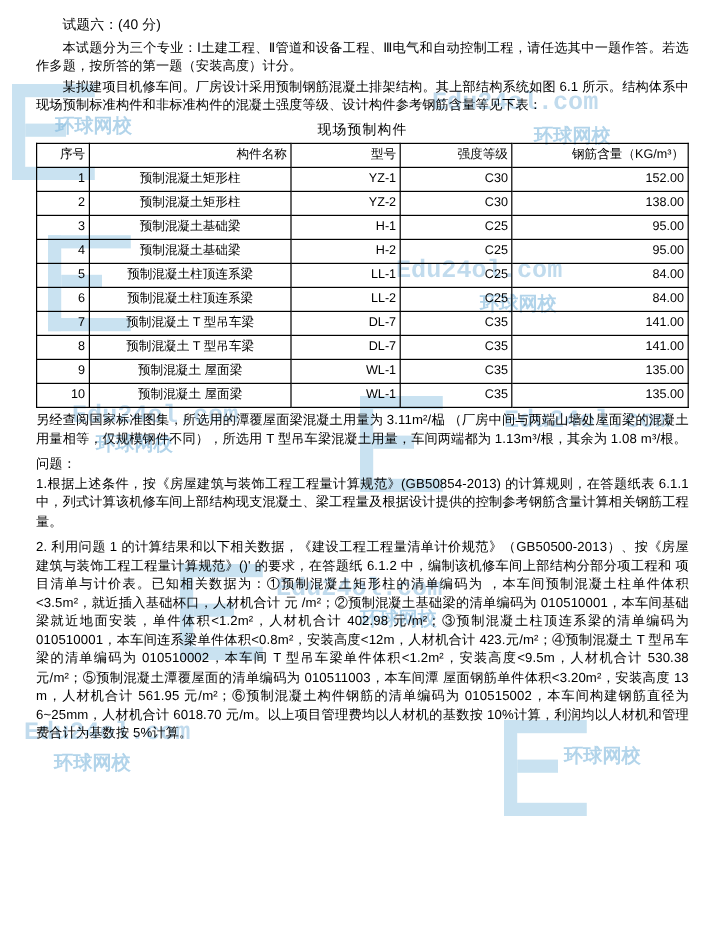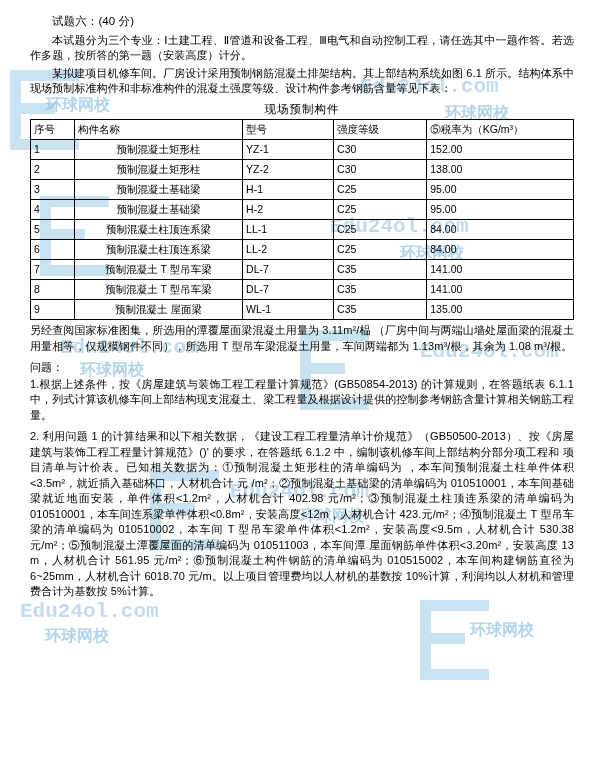--- a/index.html
+++ b/index.html
@@ -58,21 +58,21 @@
     width: 100%;
     font-size: 10.5px;
     margin: 0 auto 3px auto;
     background: transparent;
   }
   table.data th, table.data td {
     border: 1px solid #000;
     padding: 1px 3px;
     height: 17px;
     line-height: 15px;
-    text-align: left;
+    text-align: right;
     font-weight: normal;
     white-space: nowrap;
   }
   table.data th {
     font-weight: normal;
   }
   table.data td.name {
     text-align: center;
   }
   .col-no { width: 34px; }
@@ -196,21 +196,21 @@
 
     <p class="tbl-caption">现场预制构件</p>
 
     <table class="data">
       <thead>
         <tr>
           <th class="col-no">序号</th>
           <th class="col-name">构件名称</th>
           <th class="col-model">型号</th>
           <th class="col-grade">强度等级</th>
-          <th class="col-steel">⑤税率为（KG/m³）</th>
+          <th class="col-steel">钢筋含量（KG/m³）</th>
         </tr>
       </thead>
       <tbody>
         <tr>
           <td>1</td>
           <td class="name">预制混凝土矩形柱</td>
           <td>YZ-1</td>
           <td>C30</td>
           <td>152.00</td>
         </tr>
@@ -263,20 +263,27 @@
           <td>C35</td>
           <td>141.00</td>
         </tr>
         <tr>
           <td>9</td>
           <td class="name">预制混凝土   屋面梁</td>
           <td>WL-1</td>
           <td>C35</td>
           <td>135.00</td>
         </tr>
+        <tr>
+          <td>10</td>
+          <td class="name">预制混凝土   屋面梁</td>
+          <td>WL-1</td>
+          <td>C35</td>
+          <td>135.00</td>
+        </tr>
       </tbody>
     </table>
 
     <p>另经查阅国家标准图集，所选用的潭覆屋面梁混凝土用量为 3.11m²/榀 （厂房中间与两端山墙处屋面梁的混凝土用量相等，仅规模钢件不同），所选用 T 型吊车梁混凝土用量，车间两端都为 1.13m³/根，其余为 1.08 m³/根。</p>
 
     <p class="q-label spaced">问题：</p>
     <p>1.根据上述条件，按《房屋建筑与装饰工程工程量计算规范》(GB50854-2013) 的计算规则，在答题纸表 6.1.1 中，列式计算该机修车间上部结构现支混凝土、梁工程量及根据设计提供的控制参考钢筋含量计算相关钢筋工程量。</p>
     <p class="spaced">2. 利用问题 1 的计算结果和以下相关数据，《建设工程工程量清单计价规范》（GB50500-2013）、按《房屋建筑与装饰工程工程量计算规范》()' 的要求，在答题纸 6.1.2 中，编制该机修车间上部结构分部分项工程和      项目清单与计价表。已知相关数据为：①预制混凝土矩形柱的清单编码为            ，本车间预制混凝土柱单件体积&lt;3.5m²，就近插入基础杯口，人材机合计          元 /m²；②预制混凝土基础梁的清单编码为 010510001，本车间基础梁就近地面安装，单件体积&lt;1.2m²，人材机合计 402.98 元/m²；③预制混凝土柱顶连系梁的清单编码为 010510001，本车间连系梁单件体积&lt;0.8m²，安装高度&lt;12m，人材机合计 423.元/m²；④预制混凝土 T 型吊车梁的清单编码为 010510002，本车间 T 型吊车梁单件体积&lt;1.2m²，安装高度&lt;9.5m，人材机合计 530.38 元/m²；⑤预制混凝土潭覆屋面的清单编码为 010511003，本车间潭   屋面钢筋单件体积&lt;3.20m²，安装高度 13 m，人材机合计 561.95 元/m²；⑥预制混凝土构件钢筋的清单编码为 010515002，本车间构建钢筋直径为 6~25mm，人材机合计 6018.70 元/m。以上项目管理费均以人材机的基数按 10%计算，利润均以人材机和管理费合计为基数按 5%计算。</p>
 
   </div>

